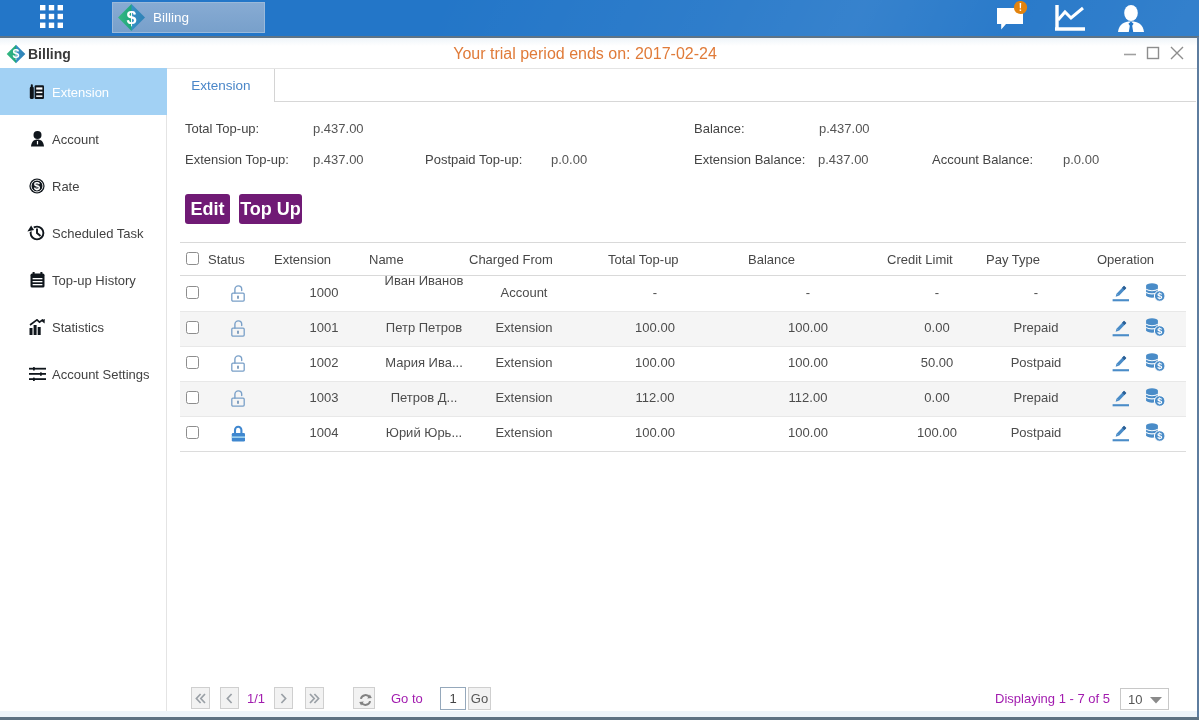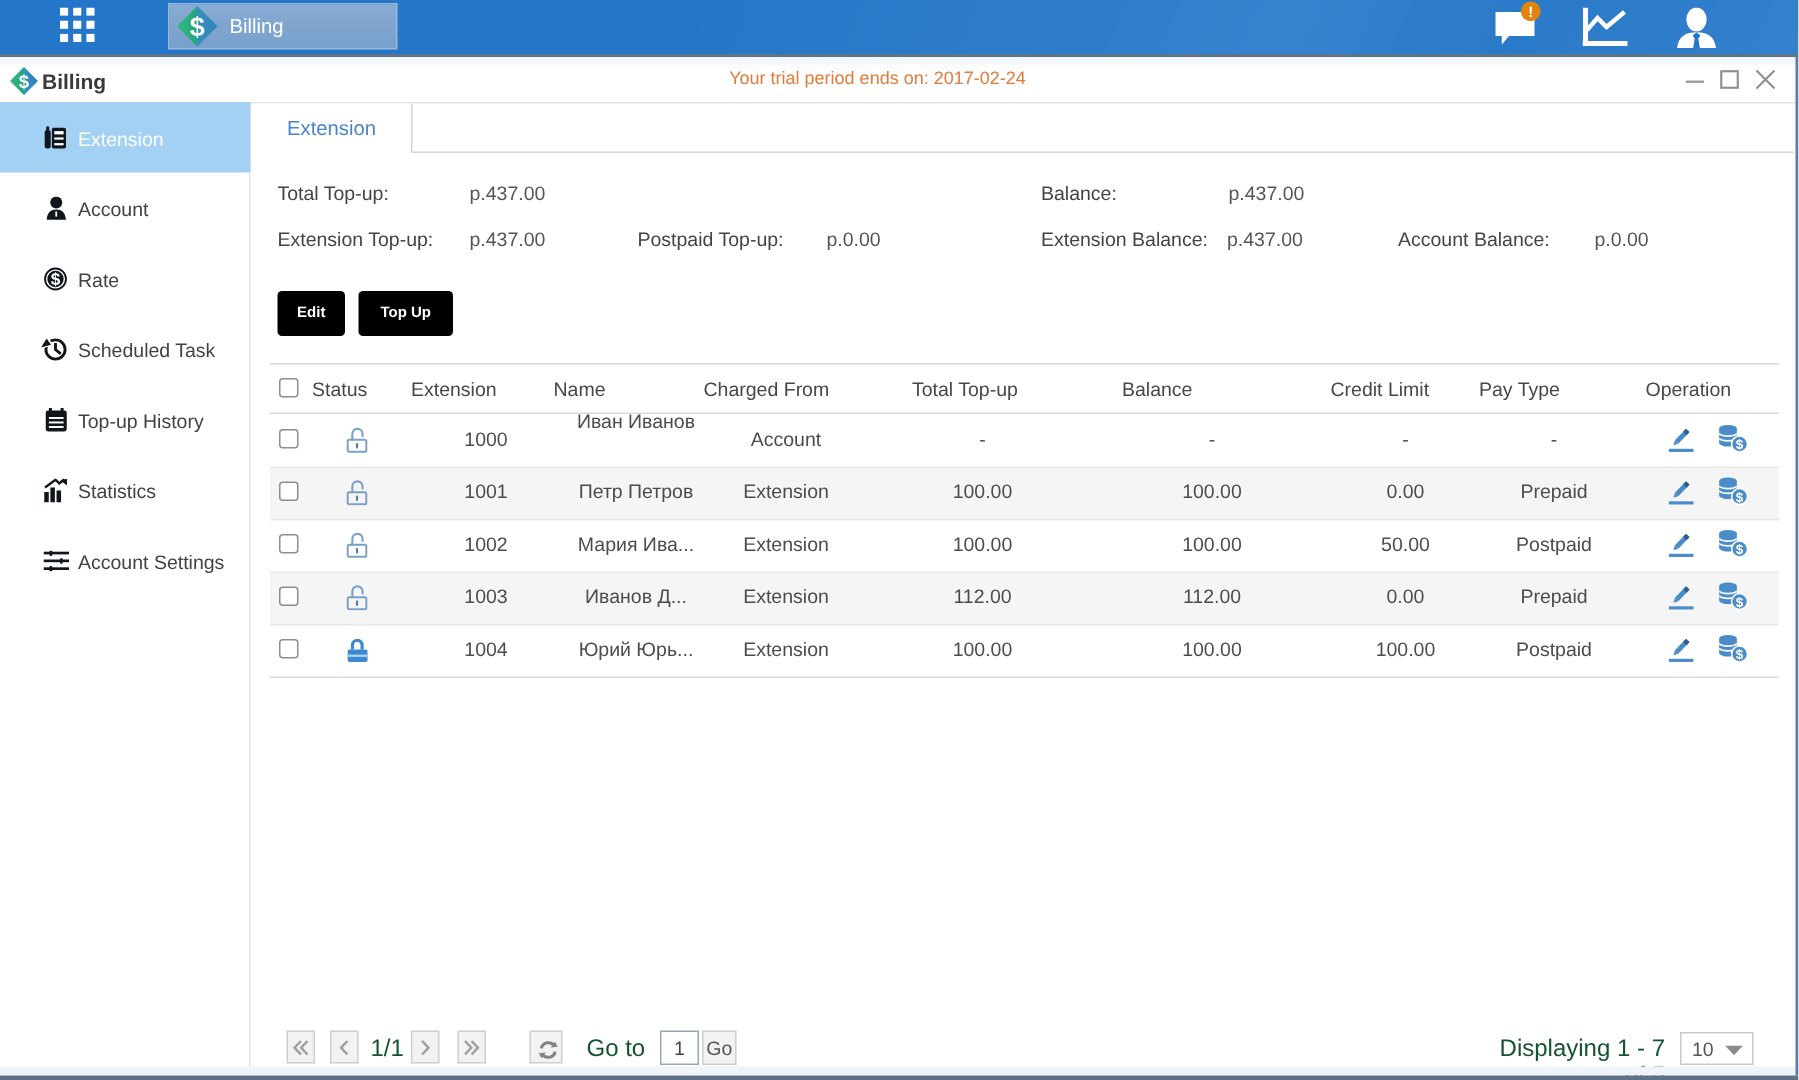--- a/index.html
+++ b/index.html
@@ -5,45 +5,45 @@
 html,body{margin:0;padding:0;}
 body{width:1199px;height:720px;overflow:hidden;position:relative;font-family:"Liberation Sans",sans-serif;background:#fff;}
 .abs{position:absolute;}
 
 #topbar{left:0;top:0;width:1199px;height:36px;background:#2376c8;}
 #toptab{left:112px;top:2px;width:153px;height:31px;background:linear-gradient(#87abd3,#78a0cb);border:1px solid #9ab9da;box-sizing:border-box;}
 #toptab span{position:absolute;left:40px;top:7px;color:#fff;font-size:13.5px;}
 
 #titlebar{left:0;top:36px;width:1199px;height:33px;background:linear-gradient(#eef4f9,#ffffff 8px);border-top:2px solid #5e7487;border-bottom:1px solid #e4e4e4;box-sizing:border-box;}
 #titlebar .name{position:absolute;left:28px;top:8px;font-size:14px;font-weight:bold;color:#3a3a3a;}
-#trial{left:0;top:45px;width:1170px;text-align:center;color:#e07b39;font-size:12px;}
+#trial{left:0;top:45px;width:1170px;text-align:center;color:#e07b39;font-size:16px;}
 #winctl{right:14px;top:46px;color:#909090;font-size:14px;}
 
 #sidebar{left:0;top:68px;width:167px;height:644px;background:#fff;border-right:1px solid #e4e4e4;box-sizing:border-box;}
 .sideitem{position:absolute;left:0;width:167px;height:47px;}
 .sideitem .lbl{position:absolute;left:52px;top:17px;font-size:13px;color:#424242;}
 .sideitem.sel{background:#a2d1f4;}
 .sideitem.sel .lbl{color:#fff;}
 .sideicon{position:absolute;left:29px;top:16px;}
 
 #tab{left:168px;top:69px;width:107px;height:33px;background:#fff;border-right:1px solid #d4d4d4;box-sizing:border-box;}
 #tab span{position:absolute;width:100%;text-align:center;top:9px;font-size:13.5px;color:#4a86c8;}
 #tabline{left:275px;top:101px;width:921px;height:1px;background:#d7d7d7;}
 .lab{position:absolute;font-size:13px;font-weight:normal;color:#444;}
 .val{position:absolute;font-size:13px;color:#555;}
-.btn{position:absolute;background:#000000;color:#fff;font-size:10px;font-weight:bold;text-align:center;line-height:30px;border-radius:3px;}
+.btn{position:absolute;background:#701a75;color:#fff;font-size:18px;font-weight:bold;text-align:center;line-height:30px;border-radius:3px;}
 
 .hline{position:absolute;height:1px;background:#e8e8e8;}
 .rowband{position:absolute;left:180px;width:1006px;height:34px;background:#f5f5f5;}
 .cell{position:absolute;font-size:13px;color:#4c4c4c;text-align:center;}
 .hcell{position:absolute;font-size:13px;color:#474747;text-align:left;}
 .cb{position:absolute;width:13px;height:13px;border:1px solid #8d8d8d;border-radius:2.5px;background:#fff;box-sizing:border-box;}
 
 .pbtn{position:absolute;top:687px;width:22px;height:22px;background:#f2f2f2;border:1px solid #cfcfcf;box-sizing:border-box;text-align:center;color:#9aa0a6;font-size:16px;line-height:19px;}
-.ptext{position:absolute;font-size:16px;color:#14532d;}
+.ptext{position:absolute;font-size:13px;color:#a21caf;}
 
 #bot1{left:0;top:711px;width:1199px;height:6px;background:#eef4fa;}
 #bot2{left:0;top:717px;width:1199px;height:3px;background:#5e7283;}
 #right1{left:1197px;top:37px;width:2px;height:680px;background:#5e7d9f;}
 </style>
 </head>
 <body>
 
 <div id="topbar" class="abs">
   <div style="position:absolute;right:0;top:0;width:760px;height:36px;background:linear-gradient(115deg,rgba(255,255,255,0) 0%,rgba(255,255,255,0.05) 35%,rgba(255,255,255,0.09) 55%,rgba(255,255,255,0.03) 75%,rgba(255,255,255,0.08) 100%);"></div>
@@ -307,21 +307,21 @@
 <circle cx="14.7" cy="13" r="5.3" fill="#4a8cc8" stroke="#fff" stroke-width="1"></circle>
 <text x="14.7" y="16.4" font-size="9" font-weight="bold" fill="#fff" text-anchor="middle" font-family="Liberation Sans">$</text>
 </svg>
 <div class="cb" style="left:186px;top:391px"></div>
 <svg class="abs" style="left:230px;top:389px" width="16" height="18" viewBox="0 0 16 18">
 <rect x="1.8" y="9.2" width="12.4" height="8" rx="1.1" fill="none" stroke="#7aa0c8" stroke-width="1.3"></rect>
 <path d="M4.9 9 V5.3 a3.4 3.4 0 0 1 6.8 0 V6.6" fill="none" stroke="#7aa0c8" stroke-width="1.4" stroke-linecap="round"></path>
 <rect x="7.3" y="11.4" width="1.4" height="3.6" rx="0.7" fill="#527ba8"></rect>
 </svg>
 <div class="cell" style="left:274px;top:390px;width:100px">1003</div>
-<div class="cell" style="left:369px;top:390px;width:110px">Иванов Д...</div>
+<div class="cell" style="left:369px;top:390px;width:110px">Петров Д...</div>
 <div class="cell" style="left:469px;top:390px;width:110px">Extension</div>
 <div class="cell" style="left:595px;top:390px;width:120px">112.00</div>
 <div class="cell" style="left:748px;top:390px;width:120px">112.00</div>
 <div class="cell" style="left:887px;top:390px;width:100px">0.00</div>
 <div class="cell" style="left:986px;top:390px;width:100px">Prepaid</div>
 <svg class="abs" style="left:1111px;top:389px" width="20" height="18" viewBox="0 0 20 18">
 <g transform="rotate(-46 10 7)">
       <rect x="5" y="5.6" width="10.6" height="3.2" rx="0.3" fill="#4a8cc8"></rect>
 <rect x="13" y="5.6" width="2.9" height="3.2" fill="#2b5f94"></rect>
 <polygon points="5,5.6 2.1,7.2 5,8.8" fill="#4a8cc8"></polygon>

